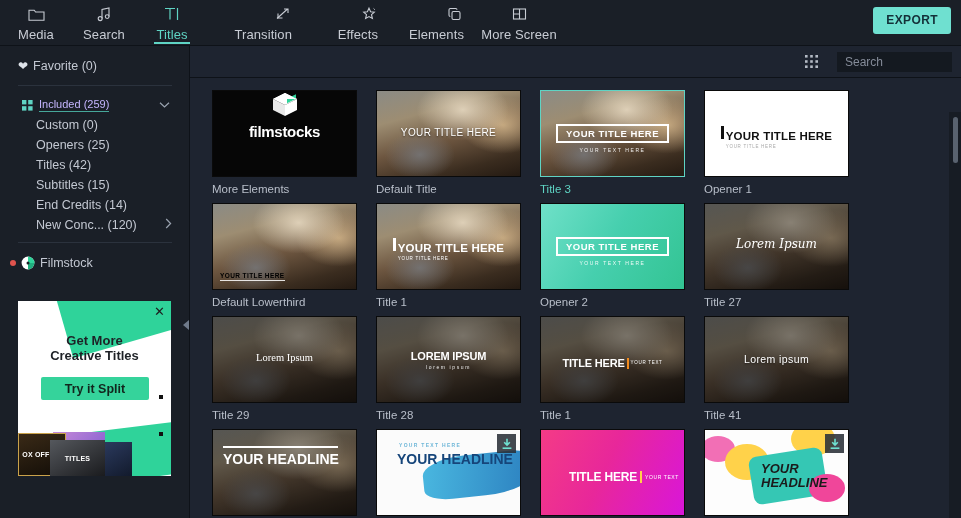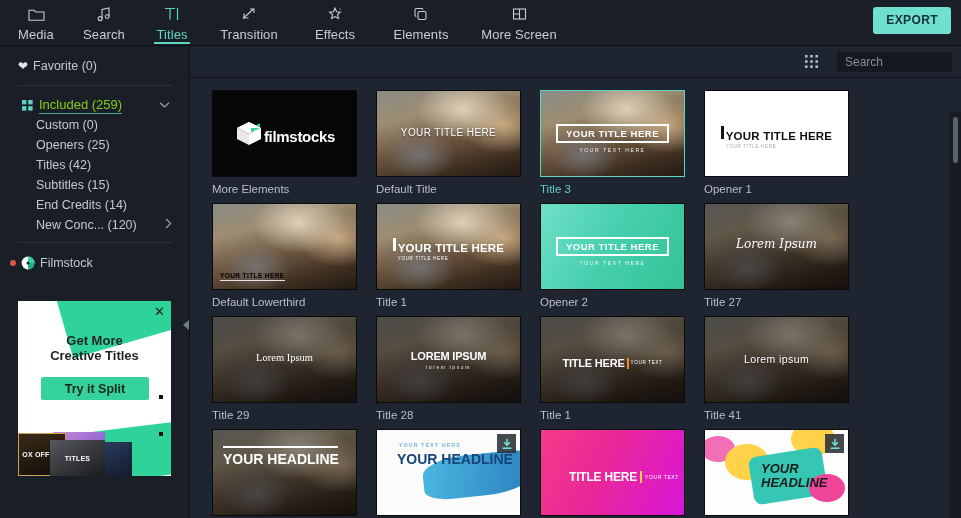--- a/index.html
+++ b/index.html
@@ -17,21 +17,21 @@
     background: #1a1f27;
     border-bottom: 1px solid #0e1218;
     display: flex; align-items: flex-start;
   }
   .tabs { display: flex; align-items: flex-start; padding-left: 2px; }
   .tab {
     width: 68px; height: 45px; display: flex; flex-direction: column;
     align-items: center; justify-content: flex-start; padding-top: 4px;
     color: #c8ccd4; cursor: pointer; position: relative;
   }
-  .tab.wide { width: 86px; }
+  .tab.wide { width: 86px; align-items: flex-end; }
   .tab .ic { height: 20px; display: flex; align-items: center; justify-content: center; }
   .tab .lb { font-size: 13px; margin-top: 3px; letter-spacing: .1px; white-space: nowrap; }
   .tab.active { color: #5fd4c4; }
   .tab.active .underline {
     position: absolute; bottom: 1px; left: 50%; transform: translateX(-50%);
     width: 36px; height: 2px; background: #5fd4c4;
   }
   .export-btn {
     position: absolute; right: 10px; top: 7px;
     background: #6fe0d0; color: #143038;
@@ -48,21 +48,21 @@
     display: flex; align-items: center; height: 20px;
     color: #c3c8d2; font-size: 12.5px; cursor: pointer;
   }
   .fav-row { margin: 10px 0 0 18px; }
   .fav-row .heart { color: #dfe3ea; font-size: 12px; margin-right: 5px; }
   .sb-divider { height: 1px; background: #2b323d; margin: 9px 18px 0 18px; }
 
   .included-row { margin: 9px 0 0 22px; position: relative; width: 150px; }
   .included-row .gico { margin-right: 6px; display:flex; }
   .included-label {
-    color: #84cc16; font-size: 13px;
+    color: #c4b5fd; font-size: 11px;
     border-bottom: 1px solid #46a79a; padding-bottom: 1px;
   }
   .chev { position: absolute; right: 2px; top: 3px; color: #9aa3b0; }
 
   .sub-item {
     margin-left: 36px; height: 20px; display: flex; align-items: center;
     color: #c3c8d2; font-size: 12.5px; cursor: pointer; position: relative;
     width: 140px;
   }
   .sub-item .arrow { position: absolute; right: 4px; color: #9aa3b0; }
@@ -209,22 +209,22 @@
   .t-big { font-size: 11.5px; font-weight: bold; letter-spacing: .2px; line-height: 12px; }
   .t-small { font-size: 4.5px; letter-spacing: .7px; line-height: 6px; }
   .t-script { font-size: 12px; font-style: italic; font-family: "DejaVu Serif", serif; }
   .t-serif { font-size: 10.5px; font-family: "Liberation Serif", serif; }
   .t-condense { font-size: 11px; font-weight: bold; letter-spacing: -.2px; }
   .t-lower {
     position: absolute; left: 7px; bottom: 8px; text-align: left; width: auto;
     font-size: 6.5px; font-weight: bold; letter-spacing: .4px;
     border-bottom: 1px solid rgba(255,255,255,.85); padding-bottom: 1px;
   }
-  .filmstocks-wm { position: absolute; inset: 0; display: flex; flex-direction: row;
-    align-items: center; justify-content: center; }
+  .filmstocks-wm { position: absolute; inset: 0; display: flex; flex-direction: column;
+    align-items: center; }
   .fs-word { color: #fff; font-size: 15px; font-weight: bold; letter-spacing: -.3px; margin-top: 5px; }
 
   .dl-badge {
     position: absolute; right: 4px; top: 4px; width: 19px; height: 19px;
     background: rgba(42,48,56,.88); display: flex; align-items: center;
     justify-content: center; cursor: pointer; z-index: 8;
   }
 
   
   .vscroll {

